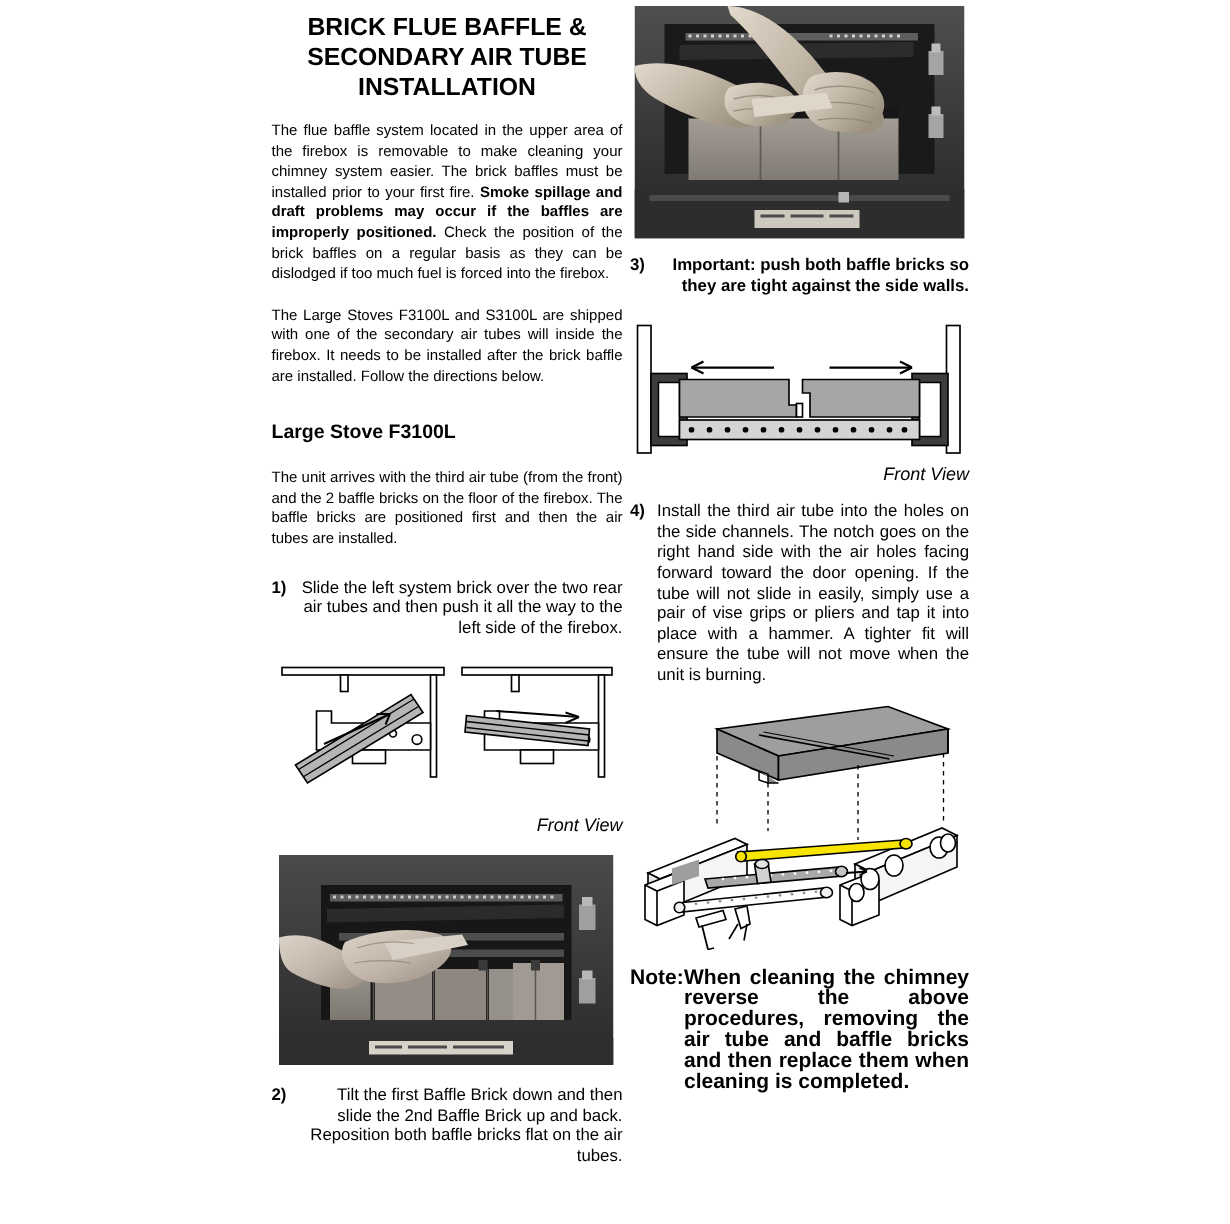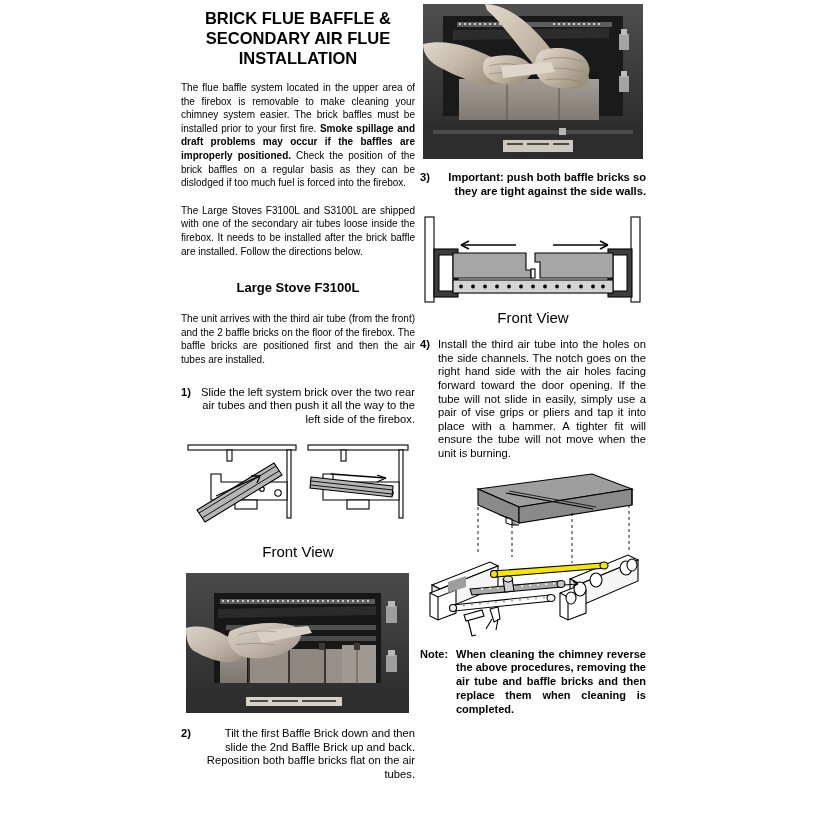--- a/index.html
+++ b/index.html
@@ -51,21 +51,21 @@
     margin: 0;
     text-justify: inter-word;
   }
   p.body-text.spaced { margin-top: 13px; }
 
   .b { font-weight: bold; }
 
   h2.section-head {
     font-size: 13px;
     font-weight: bold;
-    text-align: center;
+    text-align: left;
     margin: 0;
   }
 
   
   .step {
     display: flex;
     font-size: 11.2px;
     line-height: 13.6px;
   }
   .step-num {
@@ -75,54 +75,55 @@
   }
   .step-body {
     flex: 1 1 auto;
     text-align: justify;
   }
   .step-body.nojust { text-align: right; }
   .step.bold .step-body, .step.bold .step-num { font-weight: bold; }
 
   .note-row {
     display: flex;
-    font-size: 11px;
+    font-size: 14px;
     line-height: 13.8px;
     font-weight: bold;
   }
   .note-label { width: 36px; flex: 0 0 36px; }
   .note-body { flex: 1 1 auto; text-align: justify; }
 
   .caption {
-    font-size: 15px;
-    text-align: center;
+    font-size: 12px;
+    font-style: italic;
+    text-align: right;
     margin: 0;
   }
 
   figure { margin: 0; padding: 0; }
   svg { display: block; }
 
   .photo-frame { display: block; }
 </style>
 </head>
 <body>
 
 <div class="page">
 
   <div class="col-left">
 
     <h1 class="doc-title">
       <span>BRICK FLUE BAFFLE &amp;</span><br>
-      <span>SECONDARY AIR FLUE</span><br>
+      <span>SECONDARY AIR TUBE</span><br>
       <span>INSTALLATION</span>
     </h1>
 
     <p class="body-text" style="margin-top:13px;"><span>The flue baffle system located in the upper area of the firebox is removable to make cleaning your chimney system easier.  The brick baffles must be installed prior to your first fire.  </span><span class="b">Smoke spillage and draft problems may occur if the baffles are improperly positioned.</span><span> Check the position of the brick baffles on a regular basis as they can be dislodged if too much fuel is forced into the firebox.</span></p>
 
-    <p class="body-text spaced" style="margin-top:14px;">The Large Stoves F3100L  and S3100L are shipped with one of the secondary air tubes loose inside the firebox. It needs to be installed after the brick baffle are installed. Follow the directions below.</p>
+    <p class="body-text spaced" style="margin-top:14px;">The Large Stoves F3100L  and S3100L are shipped with one of the secondary air tubes will inside the firebox. It needs to be installed after the brick baffle are installed. Follow the directions below.</p>
 
     <h2 class="section-head" style="margin-top:22px;">Large Stove F3100L</h2>
 
     <p class="body-text" style="margin-top:17px;">The unit arrives with the third air tube (from the front) and the 2 baffle bricks on the floor of the firebox. The baffle bricks are positioned first and then the air tubes are installed.</p>
 
     <div class="step" style="margin-top:19px;">
       <span class="step-num">1)</span>
       <span class="step-body nojust">Slide the left system brick over the  two rear air tubes and then push it all the way to the left side of the firebox.</span>
     </div>
 

